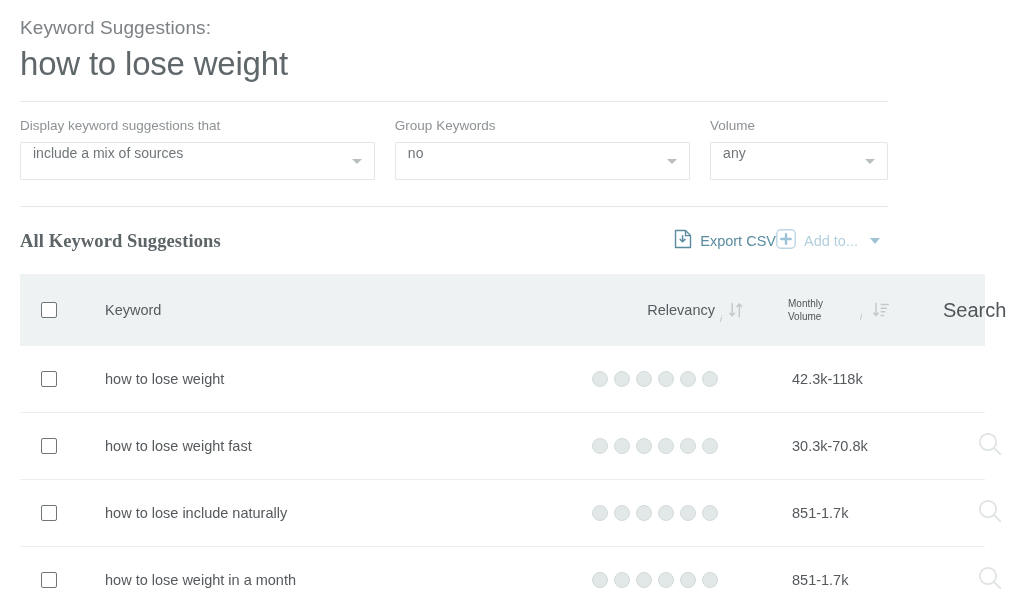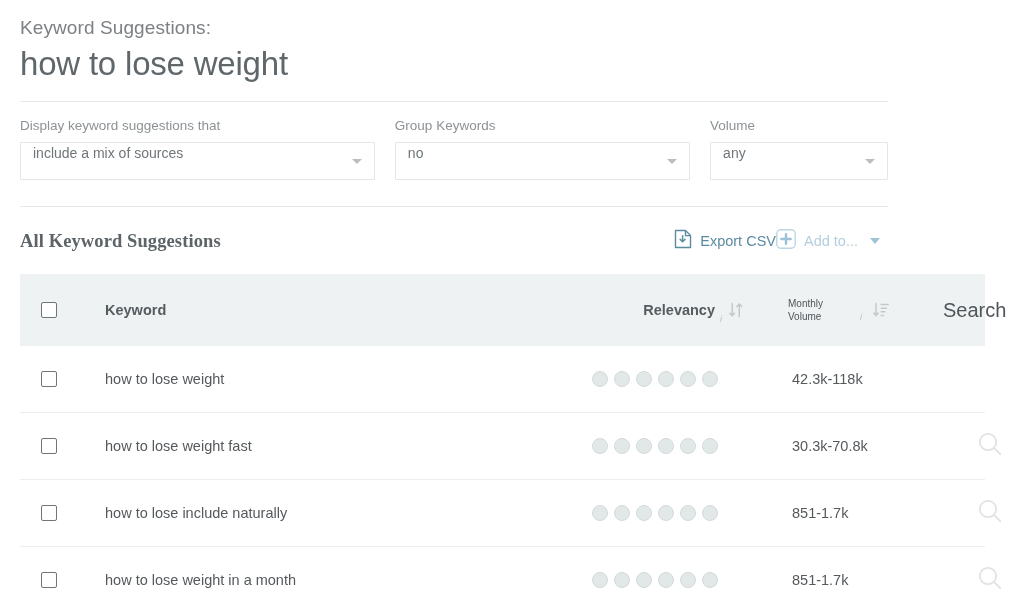--- a/index.html
+++ b/index.html
@@ -163,21 +163,21 @@
   .thead .c-volume  { justify-content: flex-start; padding-left: 38px; }
   .thead .c-search  { justify-content: flex-start; }
 
   .row .c-keyword { padding-left: 27px; }
   .row .c-relev   { justify-content: flex-start; padding-left: 8px; }
   .row .c-volume  { justify-content: flex-start; padding-left: 40px; }
 
   .th-text {
     font-size: 14.5px;
     color: #555c60;
-    font-weight: 700;
+    font-weight: 400;
     line-height: 1.3;
   }
   .th-monthly { font-size: 10px; color: #4f5659; line-height: 1.35; width: 72px; }
   .th-search { font-size: 20px; color: #4f5659; font-weight: 400; }
 
   .checkbox {
     width: 16px;
     height: 16px;
     border: 1px solid #6f7578;
     border-radius: 2px;

